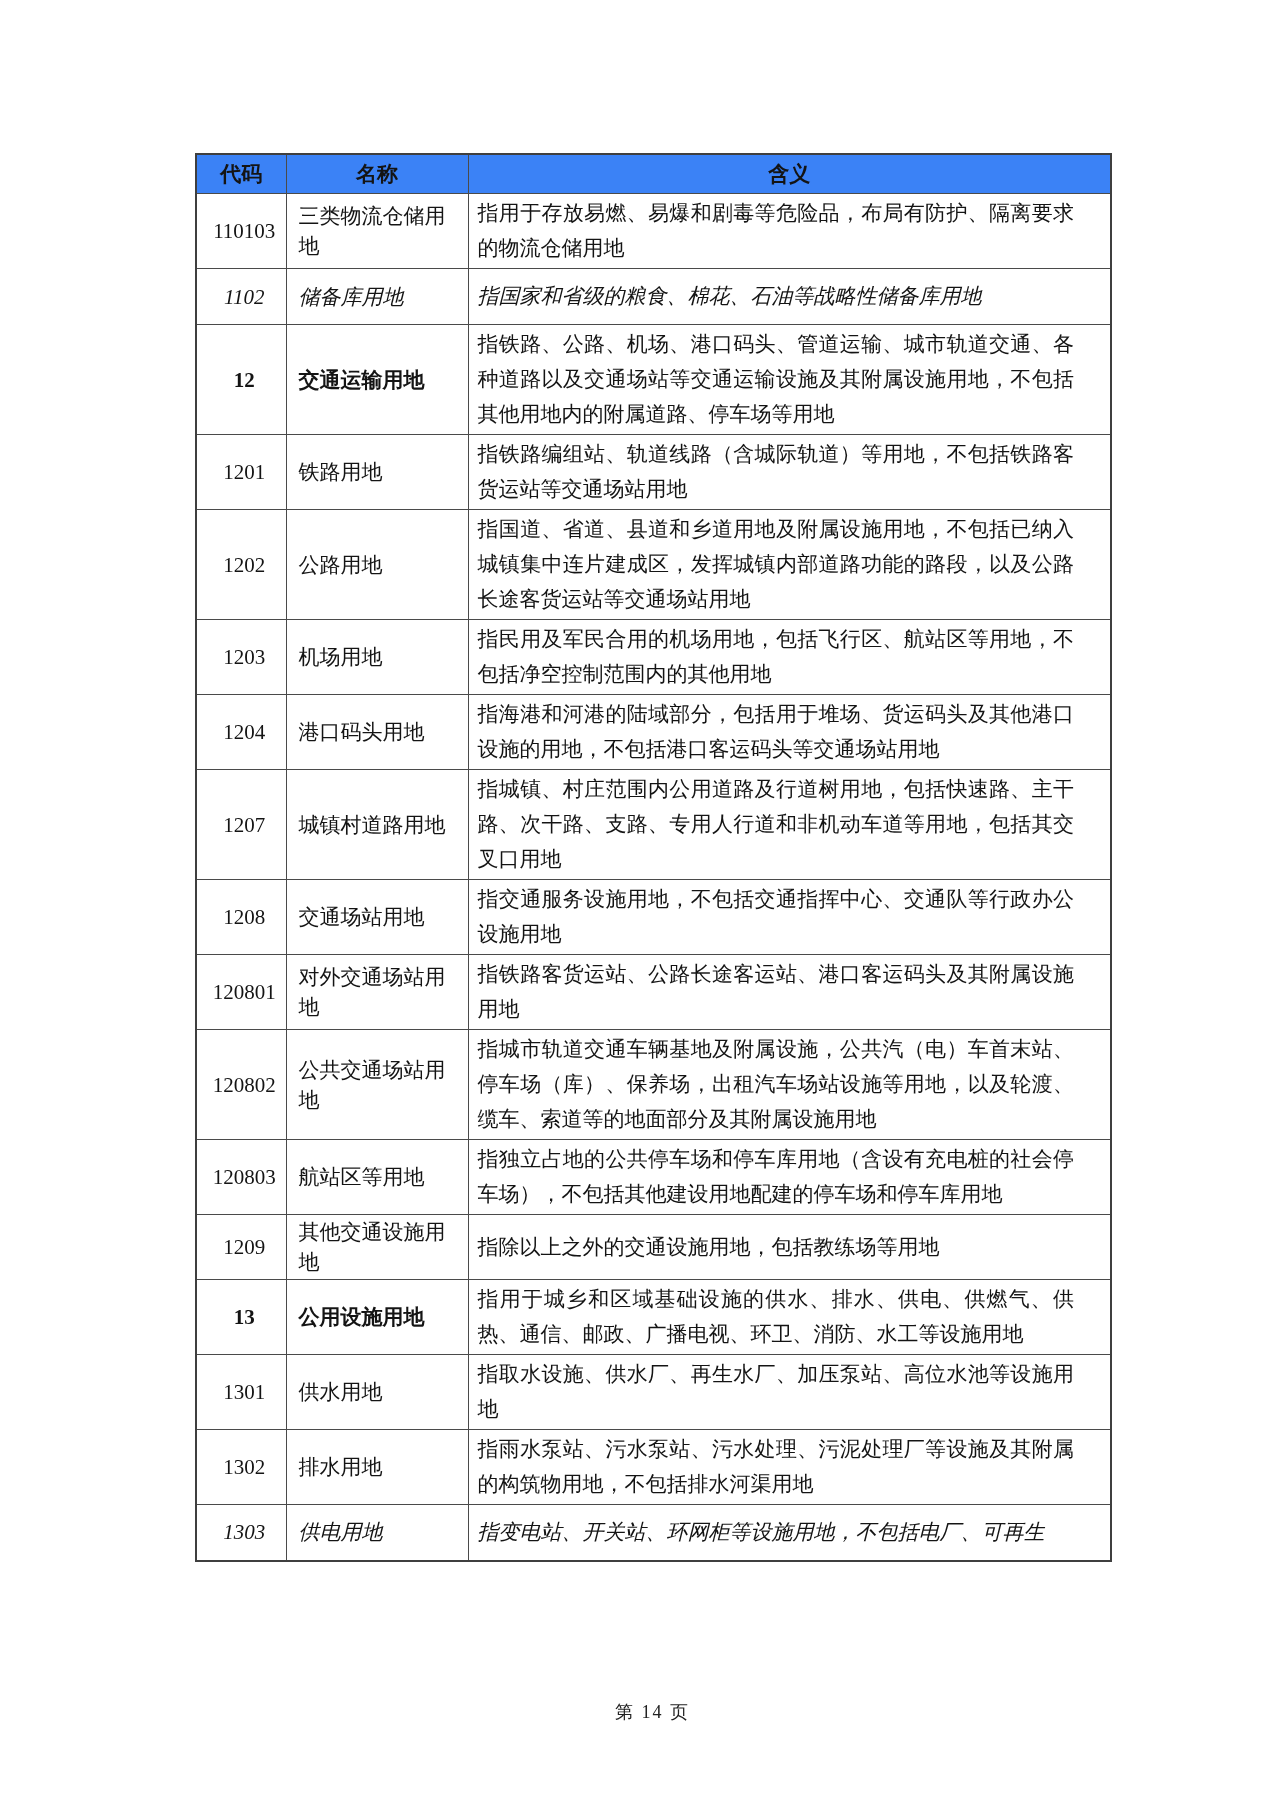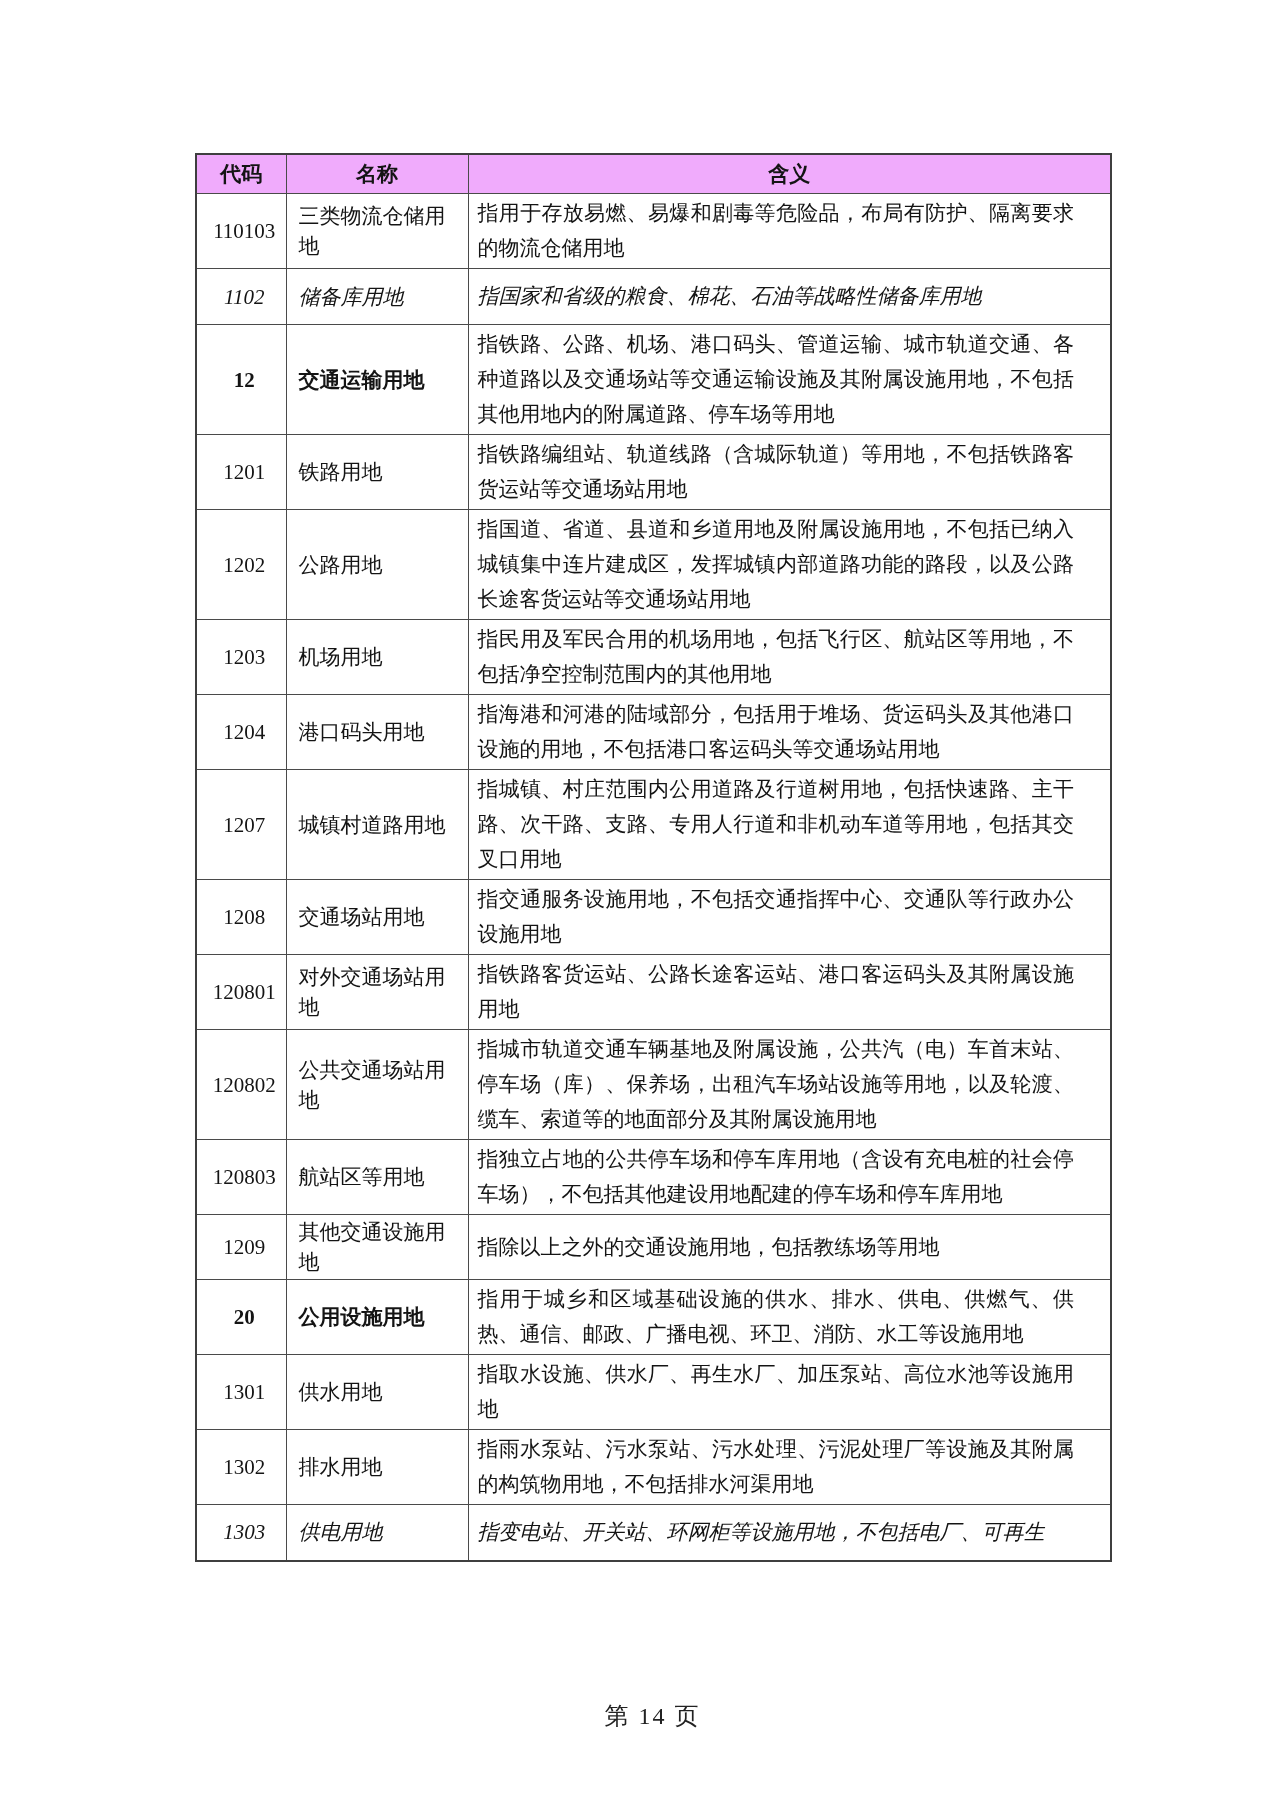--- a/index.html
+++ b/index.html
@@ -24,21 +24,21 @@
   table.landuse col.c-meaning{width:643px;}
 
   table.landuse th,
   table.landuse td{
     border:1px solid #4a4a4a;
     vertical-align:middle;
     font-size:21px;
   }
   table.landuse{border:2px solid #3f3f3f;}
   thead th{
-    background:#f0abfc;
+    background:#3b82f6;
     height:36px;
     font-weight:bold;
     text-align:center;
     border-bottom:1px solid #3f3f3f;
   }
   td.code{
     padding:2px 4px 2px 10px;
     line-height:30px;
     text-align:center;
   }
@@ -54,21 +54,21 @@
     text-justify:inter-ideograph;
   }
   tr.em td.code, tr.em td.name{font-weight:bold;}
   tr.tall{height:56px;font-style:italic;}
 
   .footer{
     position:absolute;
     left:195px;top:1700px;
     width:915px;
     text-align:center;
-    font-size:24px;
+    font-size:18px;
     letter-spacing:2px;
     color:#222;
   }
 </style>
 </head>
 <body>
 
 <div class="page">
 
   <table class="landuse">
@@ -144,21 +144,21 @@
         <td class="code">120803</td>
         <td class="name">航站区等用地</td>
         <td class="meaning">指独立占地的公共停车场和停车库用地（含设有充电桩的社会停车场），不包括其他建设用地配建的停车场和停车库用地</td>
       </tr>
       <tr>
         <td class="code">1209</td>
         <td class="name">其他交通设施用地</td>
         <td class="meaning">指除以上之外的交通设施用地，包括教练场等用地</td>
       </tr>
       <tr class="em">
-        <td class="code">20</td>
+        <td class="code">13</td>
         <td class="name">公用设施用地</td>
         <td class="meaning">指用于城乡和区域基础设施的供水、排水、供电、供燃气、供热、通信、邮政、广播电视、环卫、消防、水工等设施用地</td>
       </tr>
       <tr>
         <td class="code">1301</td>
         <td class="name">供水用地</td>
         <td class="meaning">指取水设施、供水厂、再生水厂、加压泵站、高位水池等设施用地</td>
       </tr>
       <tr>
         <td class="code">1302</td>

